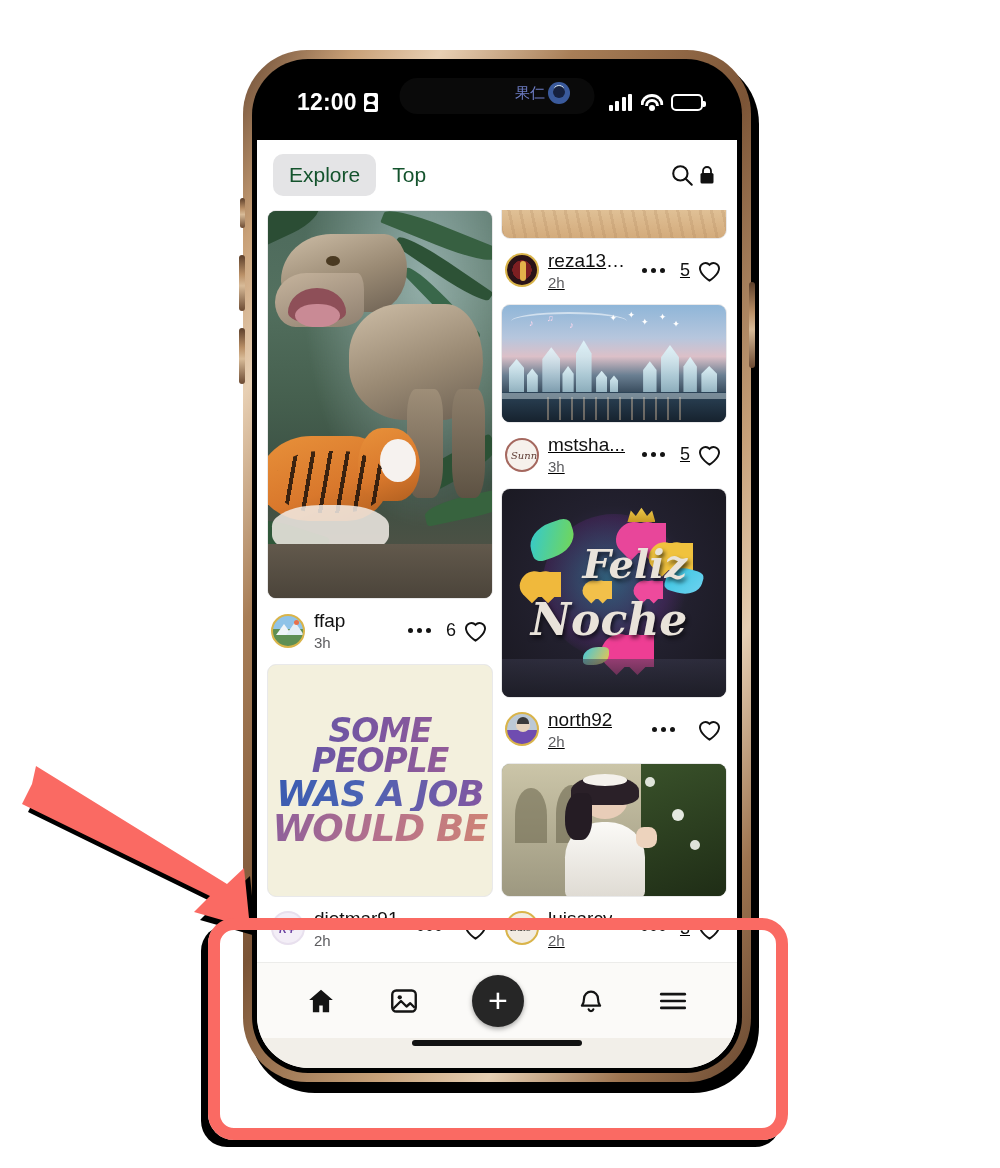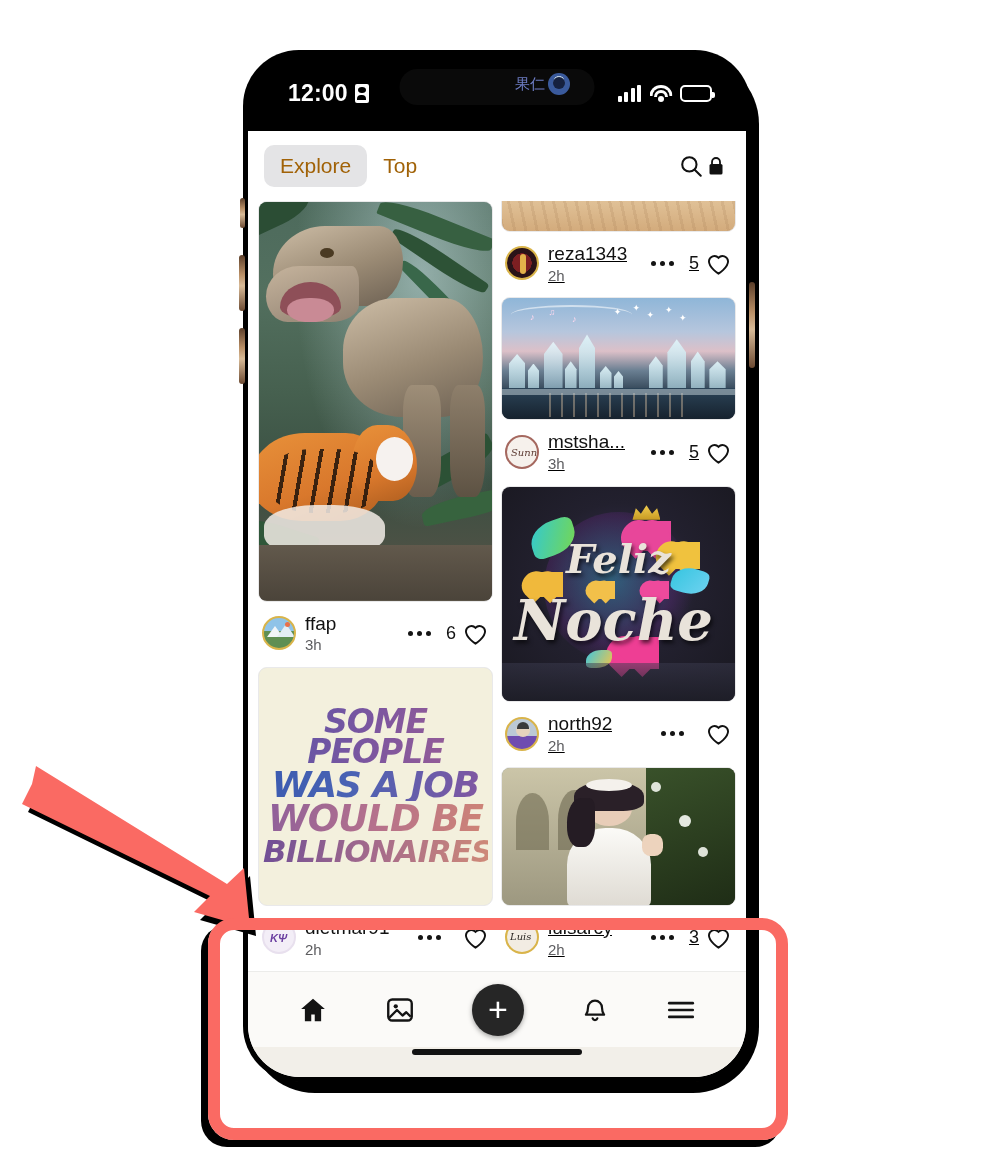--- a/index.html
+++ b/index.html
@@ -26,20 +26,21 @@
     filter: blur(0.4px);
   }
   #phone-frame {
     position: absolute;
     left: 0; top: 0;
     width: 508px; height: 1032px;
     border-radius: 64px;
     background:
       linear-gradient(120deg,#6b4a33 0%, #c8a077 10%, #e8d0b4 18%, #a87e57 30%,
         #7b5436 48%, #c7a179 66%, #e6cfb3 76%, #9d7450 88%, #6a4931 100%);
+    padding: 9px;
   }
   #phone-inner-bezel {
     width: 100%; height: 100%;
     background: #000;
     border-radius: 56px;
     padding: 5px;
   }
   #phone-screen {
     position: relative;
     width: 100%; height: 100%;
@@ -145,21 +146,21 @@
 
   
   #topbar {
     height: 70px;
     display: flex; align-items: center;
     padding: 0 16px 0 16px;
     background: #fff;
     flex: 0 0 auto;
   }
   .tab {
-    font-size: 21px; color: #a16207;
+    font-size: 21px; color: #14532d;
     padding: 9px 16px; border-radius: 10px;
     white-space: nowrap;
   }
   .tab.active { background: #e4e4e6; font-weight: 500; }
   #topbar-actions { margin-left: auto; display: flex; align-items: center; gap: 4px; padding-right: 6px;}
   #search-icon svg, #bag-icon svg { display: block; }
 
   
   #feed {
     flex: 1 1 auto;
@@ -323,27 +324,27 @@
   .bird { position: absolute; color: #fff; font-size: 9px; line-height: 1;}
   
   #art-feliz {
     background: radial-gradient(ellipse at 50% 45%, #3b3358 0%, #22202e 48%, #191820 100%);
     display: flex; align-items: center; justify-content: center;
   }
   #feliz-text {
     font-family: "DejaVu Serif", serif;
     font-style: italic; font-weight: 700;
     color: #e9e3da;
-    text-align: center;
+    text-align: right;
     line-height: .95;
     text-shadow: 2px 3px 4px rgba(0,0,0,.65);
     z-index: 3;
   }
   #feliz-line1 { font-size: 40px; }
-  #feliz-line2 { font-size: 56px; margin-top: 16px; margin-left: -10px; }
+  #feliz-line2 { font-size: 44px; margin-top: 16px; margin-left: -10px; }
   .heartdeco { position: absolute; }
   .heartdeco::before, .heartdeco::after {
     content:""; position:absolute; width: 100%; height: 100%;
     border-radius: 50% 50% 0 0; background: inherit;
   }
   .heartdeco::before { transform: rotate(-45deg); left: -50%; }
   .heartdeco::after { transform: rotate(45deg); left: 0; }
   
   #art-lady {
     background: linear-gradient(100deg,#8f9a7f 0%, #c7c3a8 22%, #a5a08a 48%, #46502f 72%, #2c3520 100%);
@@ -465,21 +466,20 @@
                     </svg>
                   </span>
                 </span>
               </div>
 
               <div class="card-img" style="height:242px">
                 <div class="art" id="art-lying">
                   <div id="ly3">SOME PEOPLE</div>
                   <div id="ly2">WAS A JOB</div>
                   <div id="ly4">WOULD BE</div>
-                  <div id="ly5">BILLIONAIRES</div>
                 </div>
               </div>
               <div class="meta">
                 <span class="avatar" style="background:#f3eef7;border-color:#e8e0ee;">
                   <span style="position:absolute;left:6px;top:10px;font-size:11px;color:#6b3fa0;font-style:italic;font-weight:700;">ΚΨ</span>
                 </span>
                 <span class="meta-text">
                   <span class="uname" style="display:block">dietmar91</span>
                   <span class="ago" style="display:block">2h</span>
                 </span>

